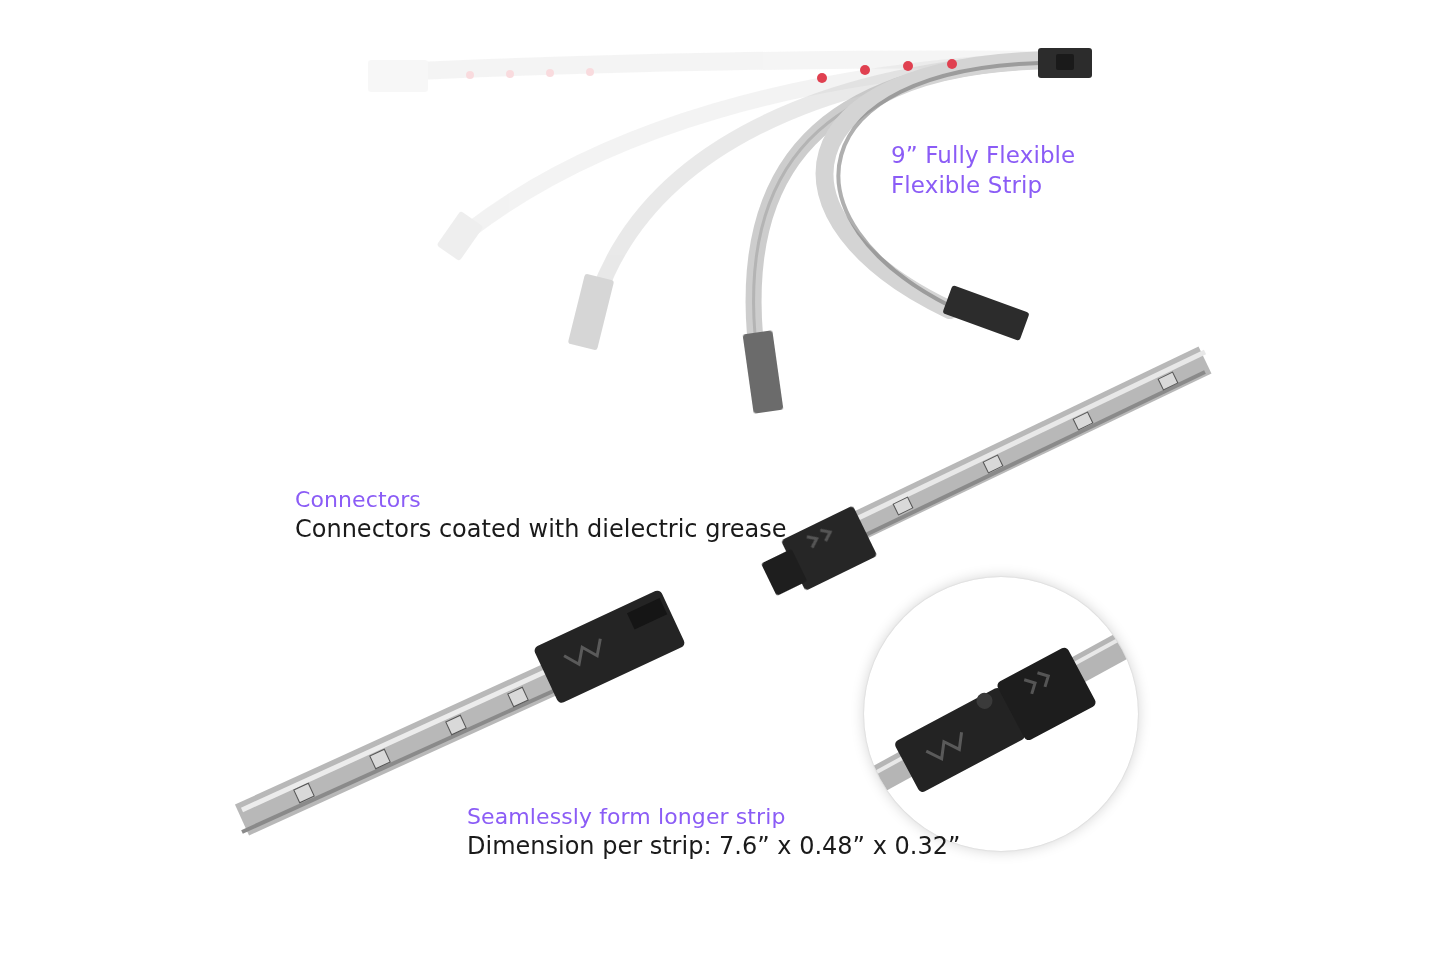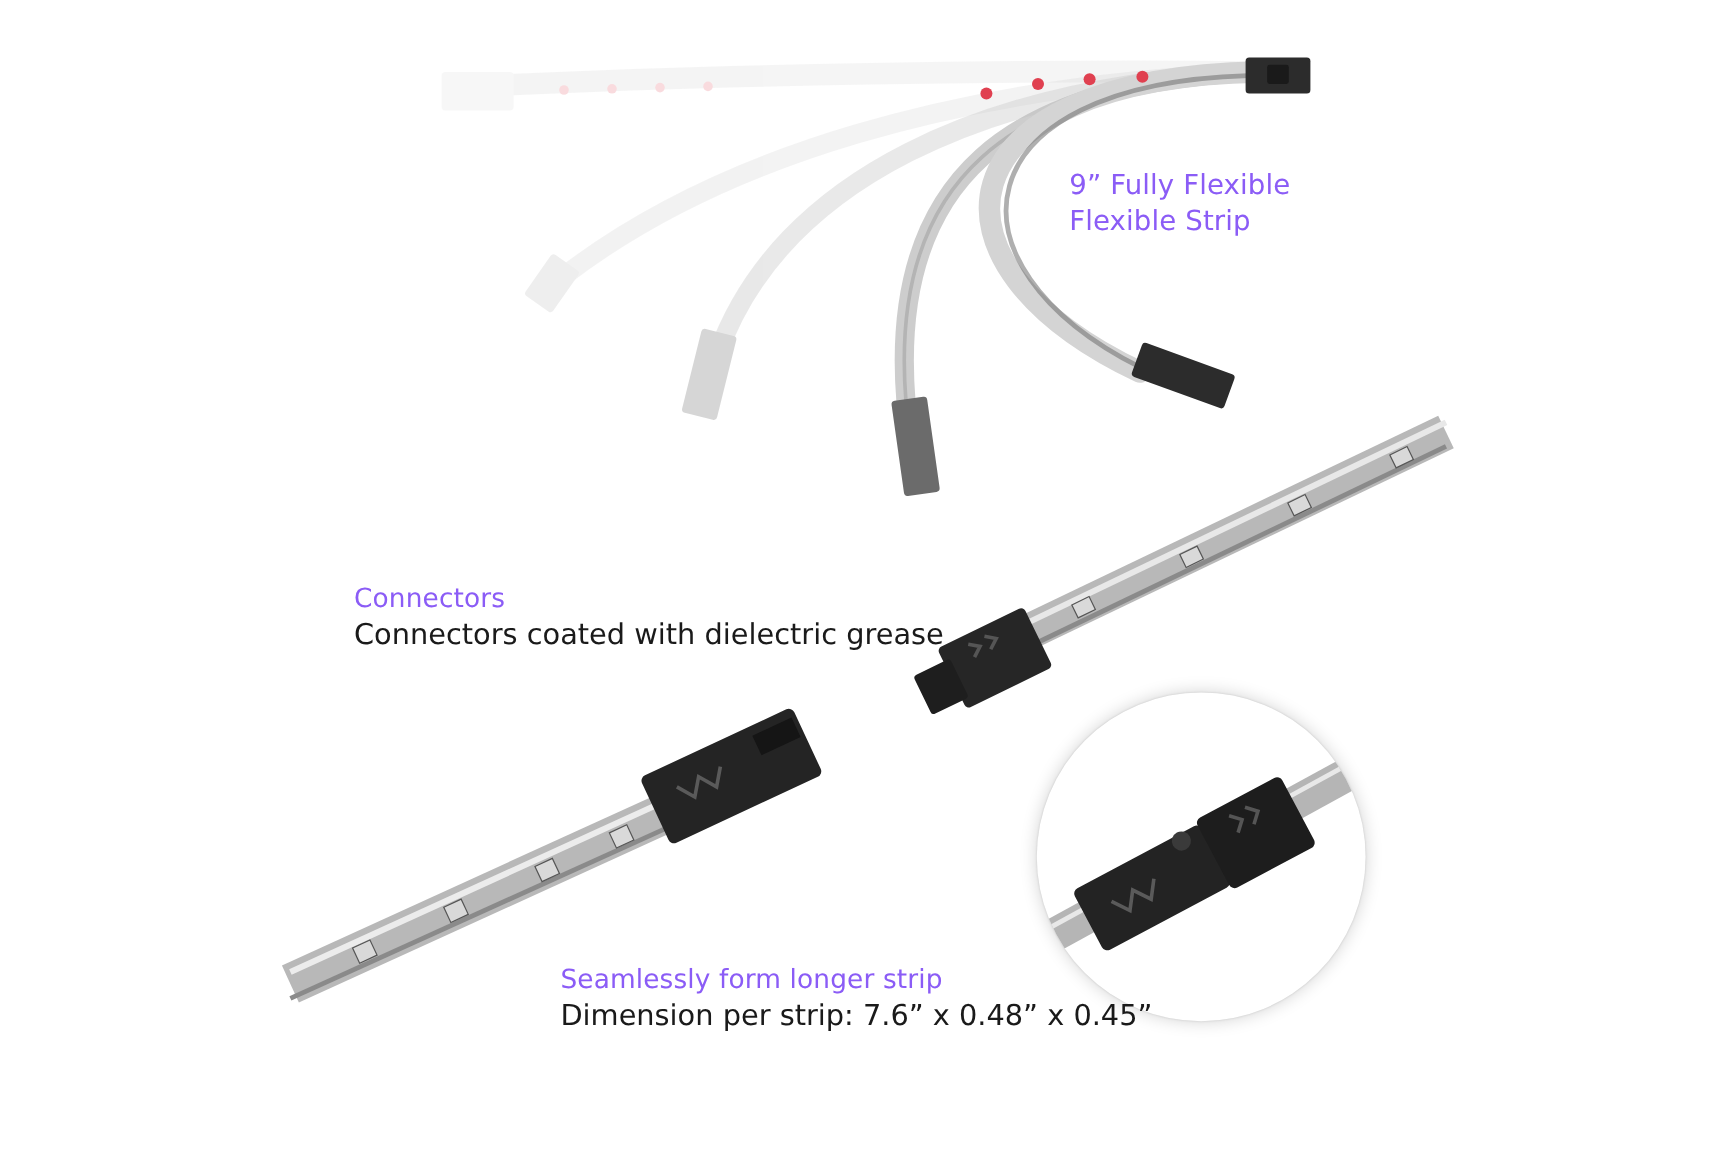--- a/index.html
+++ b/index.html
@@ -119,15 +119,15 @@
     <div class="title">Flexible Strip</div>
   </div>
 
   <div class="label" id="label-waterproof">
     <div class="title">Connectors</div>
     <div class="sub">Connectors coated with dielectric grease</div>
   </div>
 
   <div class="label" id="label-seamless">
     <div class="title">Seamlessly form longer strip</div>
-    <div class="sub">Dimension per strip: 7.6” x 0.48” x 0.45”</div>
+    <div class="sub">Dimension per strip: 7.6” x 0.48” x 0.32”</div>
   </div>
 </div>
 
 </body></html>

